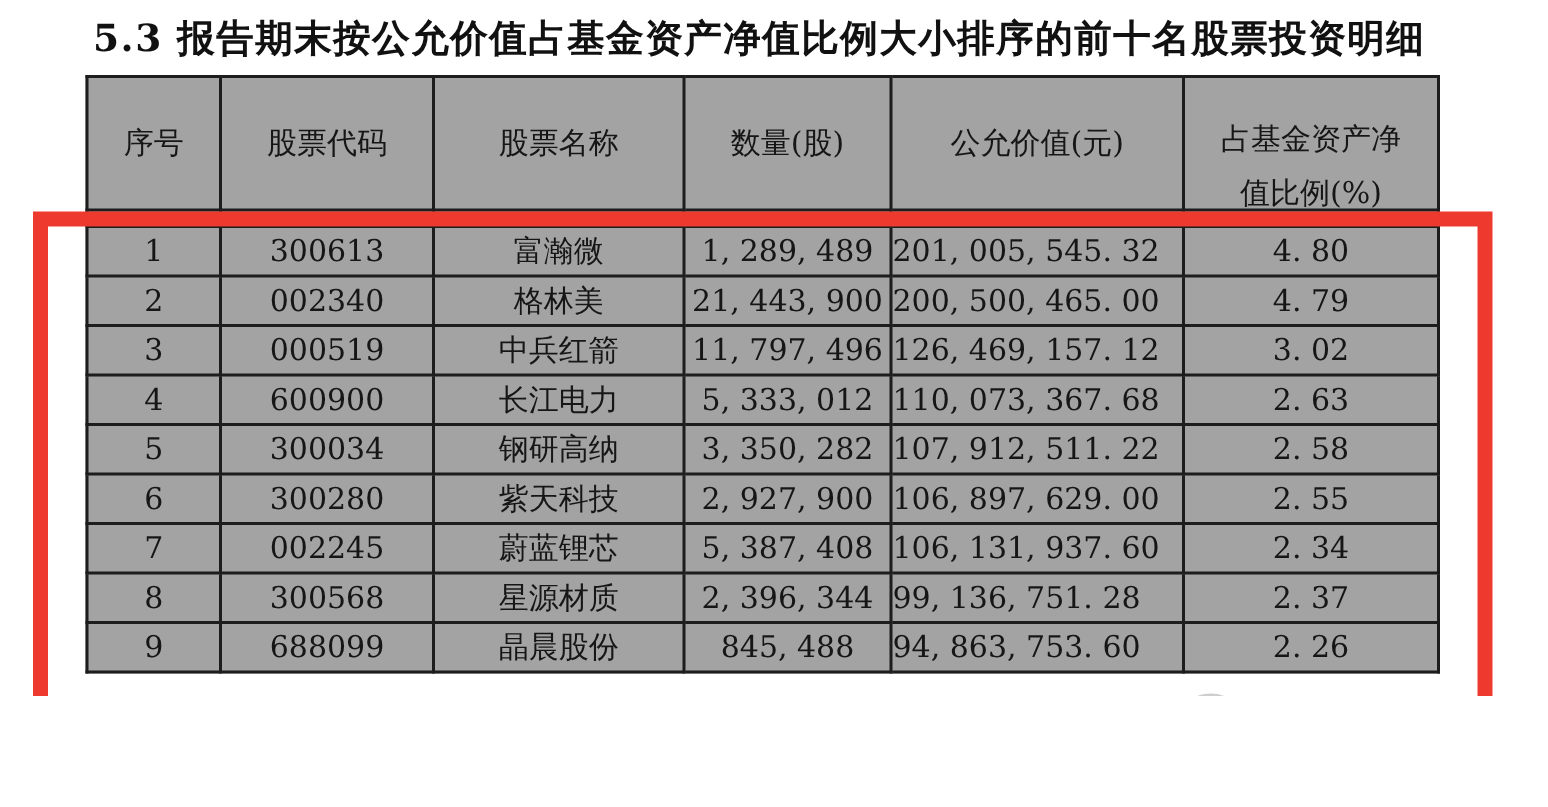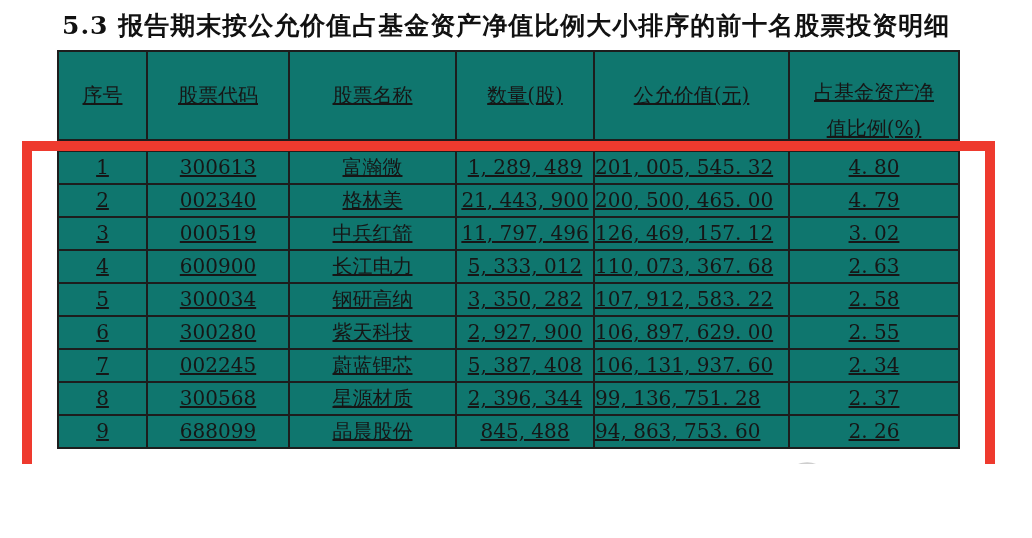--- a/index.html
+++ b/index.html
@@ -6,21 +6,21 @@
   .page{
     position:relative;width:1032px;height:464px;background:#ffffff;overflow:hidden;
     font-family:"DejaVu Serif","Liberation Serif",serif;color:#161616;
   }
   .section-title{
     position:absolute;left:62px;top:9px;
     font-size:25px;font-weight:bold;letter-spacing:1px;white-space:nowrap;color:#111;
   }
   .report-table{
     position:absolute;left:57px;top:50px;width:901px;
-    border-collapse:collapse;table-layout:fixed;z-index:10;background:#0f766e;text-decoration:underline;
+    border-collapse:collapse;table-layout:fixed;z-index:10;background:#a3a3a3;
   }
   .report-table th,.report-table td{
     border:2px solid #1d1d1d;padding:0;font-weight:normal;font-size:20px;
     overflow:hidden;vertical-align:middle;
   }
   .header-row th{height:87px;text-align:center;}
   .header-stacked{display:flex;flex-direction:column;justify-content:flex-end;gap:14px;height:100%;}
   .header-stacked span{display:block;line-height:22px;}
   .spacer-row td{height:9px;}
   .data-row td{height:31px;line-height:31px;}
@@ -113,21 +113,21 @@
         <td class="cell-center">长江电力</td>
         <td class="cell-right">5, 333, 012</td>
         <td class="cell-right-lg">110, 073, 367. 68</td>
         <td class="cell-right">2. 63</td>
       </tr>
       <tr class="data-row">
         <td class="cell-center">5</td>
         <td class="cell-center">300034</td>
         <td class="cell-center">钢研高纳</td>
         <td class="cell-right">3, 350, 282</td>
-        <td class="cell-right-lg">107, 912, 583. 22</td>
+        <td class="cell-right-lg">107, 912, 511. 22</td>
         <td class="cell-right">2. 58</td>
       </tr>
       <tr class="data-row">
         <td class="cell-center">6</td>
         <td class="cell-center">300280</td>
         <td class="cell-center">紫天科技</td>
         <td class="cell-right">2, 927, 900</td>
         <td class="cell-right-lg">106, 897, 629. 00</td>
         <td class="cell-right">2. 55</td>
       </tr>

